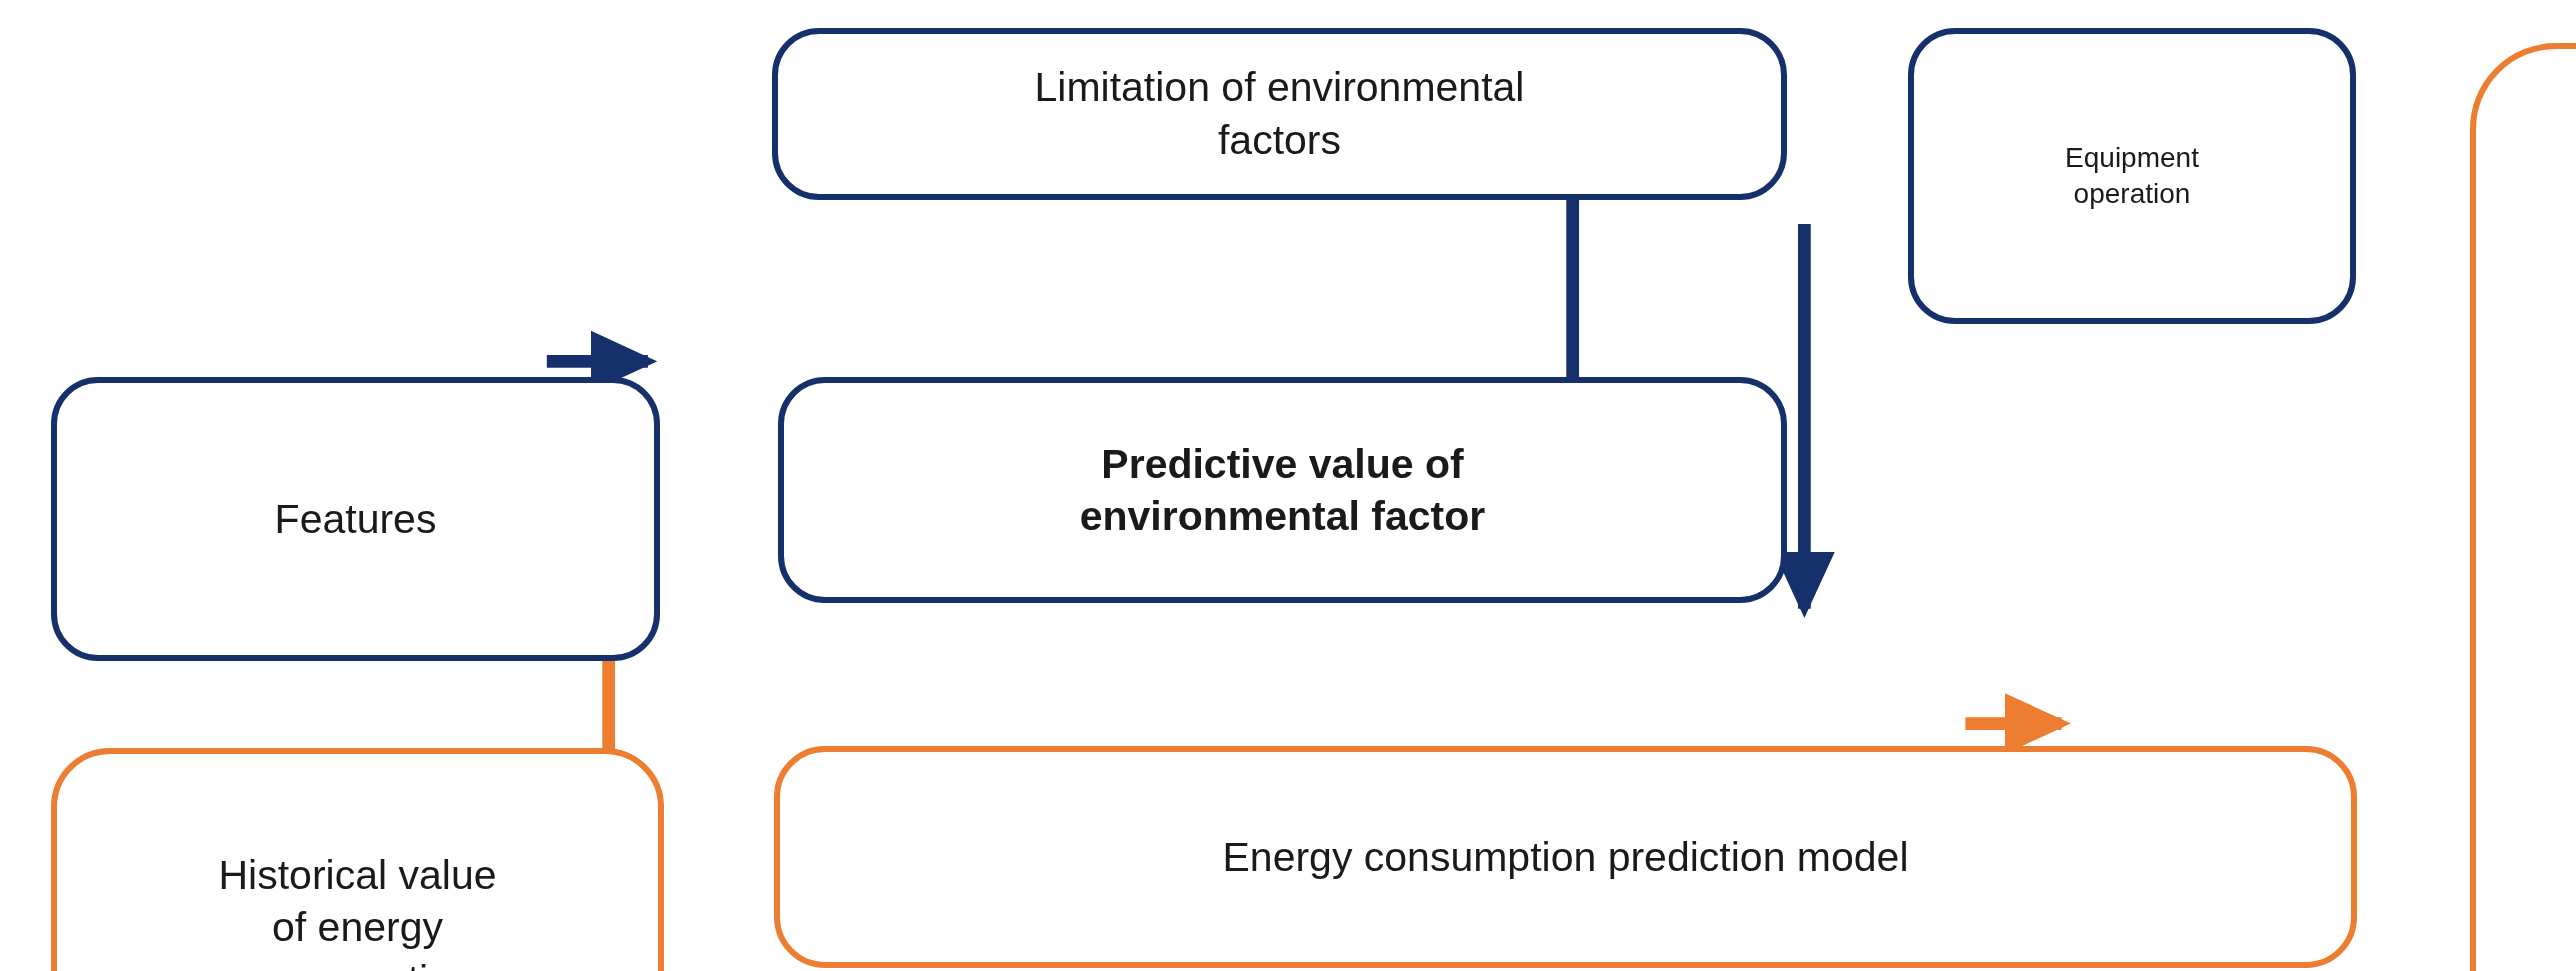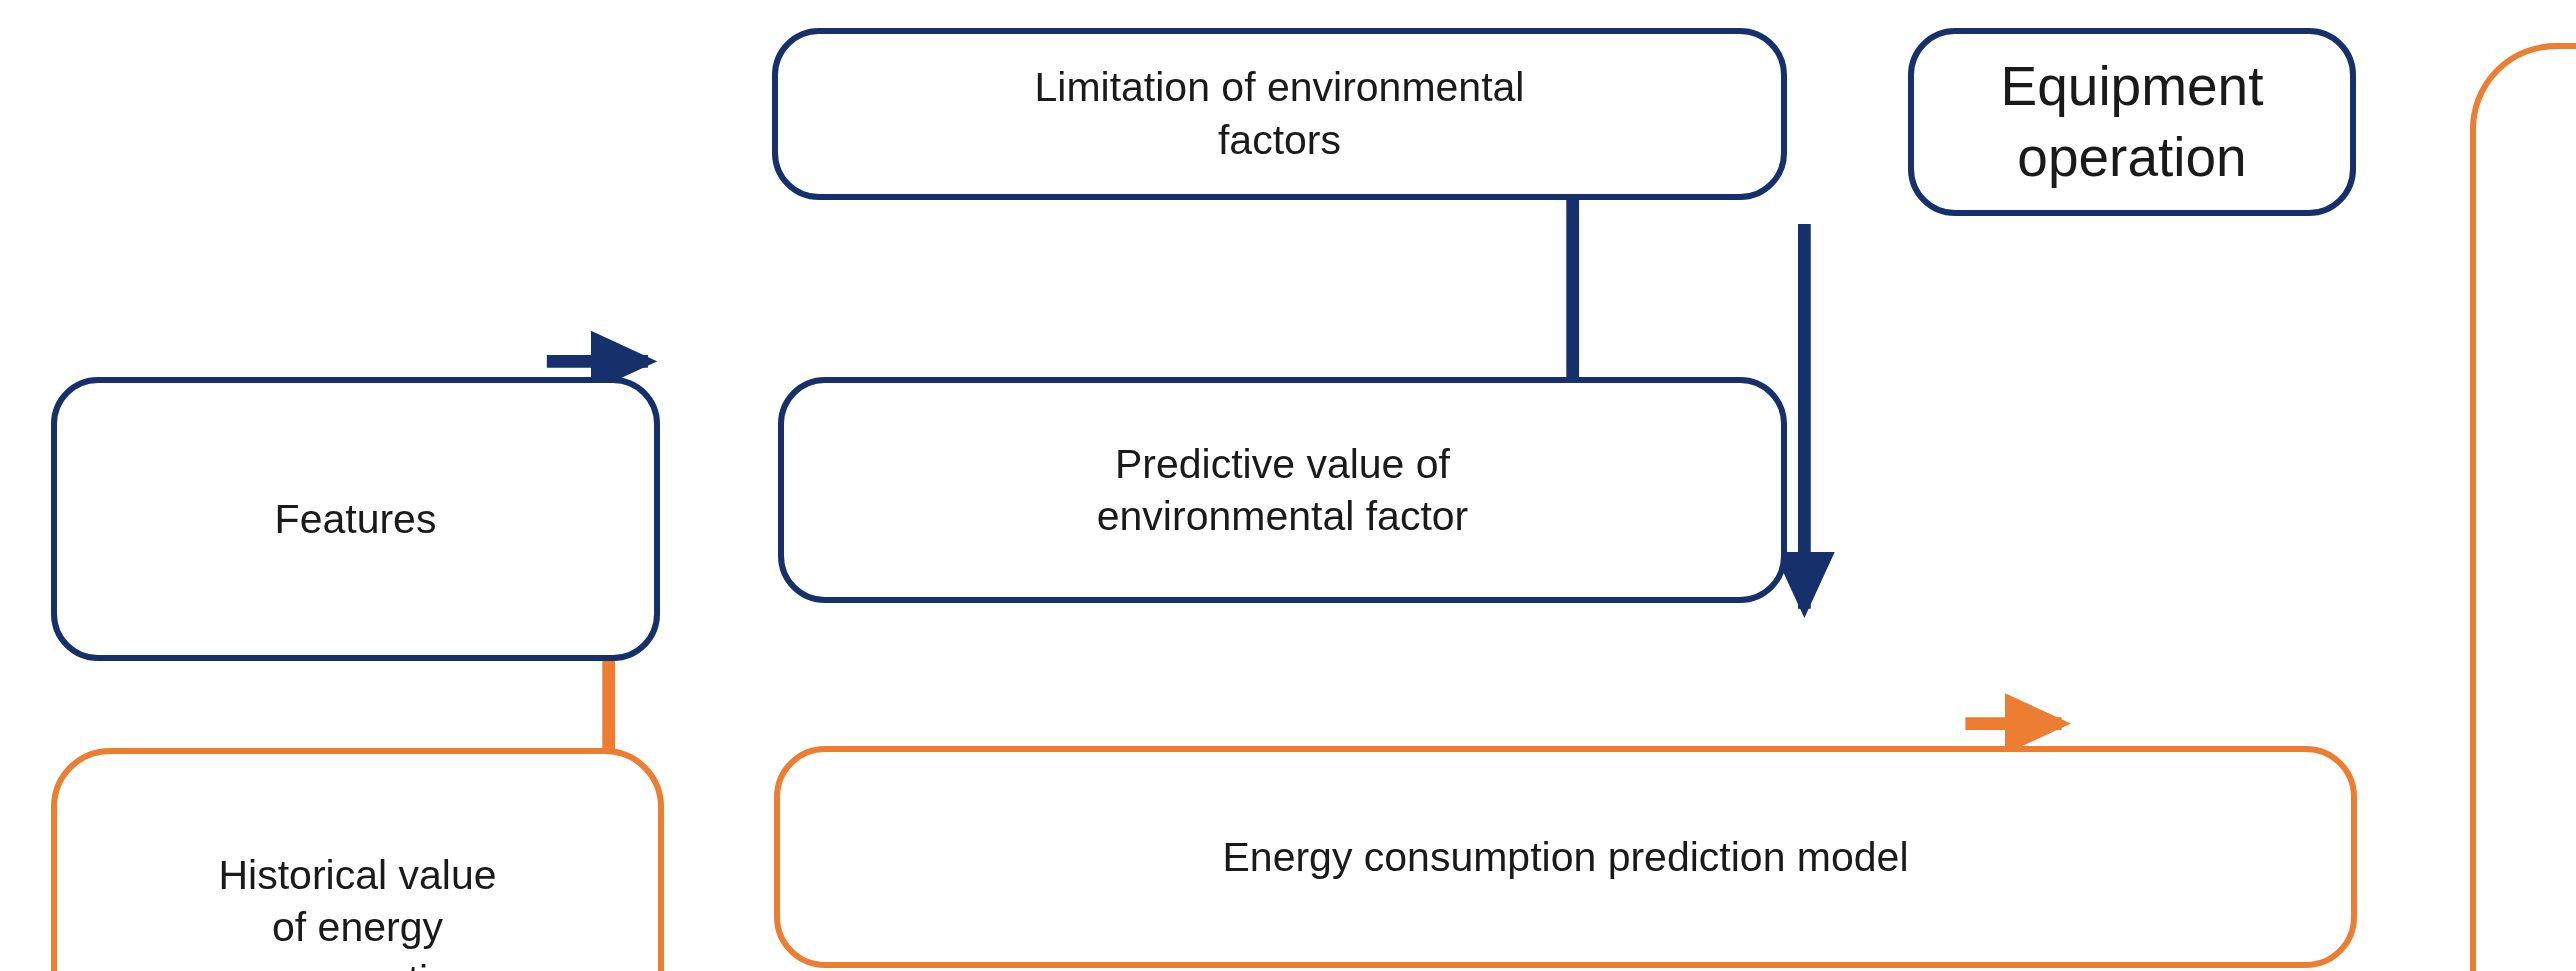--- a/index.html
+++ b/index.html
@@ -63,20 +63,21 @@
   }
   #node-features {
     left: 25.5px; top: 188px; width: 304px; height: 113px;
     font-size: 41px;
     border-radius: 23.6px;
   }
   #node-predictive-env {
     left: 389px; top: 188px; width: 505px; height: 113px;
     font-size: 41px;
     border-radius: 23.6px;
+    font-weight: bold;
   }
   #node-historical {
     left: 25.5px; top: 374px; width: 306px; height: 180px;
     font-size: 41px;
     border-radius: 29.5px;
   }
   #node-model {
     left: 387px; top: 373px; width: 791px; height: 111px;
     font-size: 41px;
     border-radius: 25.5px;
@@ -116,21 +117,21 @@
     <path d="M 560 873 L 620 873 L 620 795 L 656 795" fill="none" stroke="#ED7D31" stroke-width="13" stroke-linecap="butt" stroke-linejoin="miter" marker-end="url(#arrow-orange)"></path>
 
     <path d="M 2002 737 L 2100 737" fill="none" stroke="#ED7D31" stroke-width="13" stroke-linecap="butt" marker-end="url(#arrow-orange)"></path>
   </svg>
 
   <div class="node navy" id="node-limitation" style="left: 772px; top: 27.5px; width: 1015px; height: 172px; font-size: 41px; border-width: 6.9px; border-radius: 47px;">
     <span class="label">Limitation of environmental
 factors</span>
   </div>
 
-  <div class="node navy" id="node-equipment" style="left: 1908px; top: 27.5px; width: 448px; height: 188px; font-size: 55px; border-width: 6.9px; border-radius: 47px; text-align: center;">
+  <div class="node navy" id="node-equipment" style="left: 1908px; top: 27.5px; width: 448px; height: 296px; font-size: 28px; border-width: 6.9px; border-radius: 47px; text-align: center;">
     <span class="label">Equipment
 operation</span>
   </div>
 
   <div class="node navy" id="node-features" style="left: 51px; top: 377px; width: 609px; height: 284px; font-size: 41px; border-width: 6.9px; border-radius: 47px;">
     <span class="label">Features</span>
   </div>
 
   <div class="node navy" id="node-predictive-env" style="left: 778px; top: 377px; width: 1009px; height: 226px; font-size: 41px; border-width: 6.9px; border-radius: 47px;">
     <span class="label">Predictive value of

